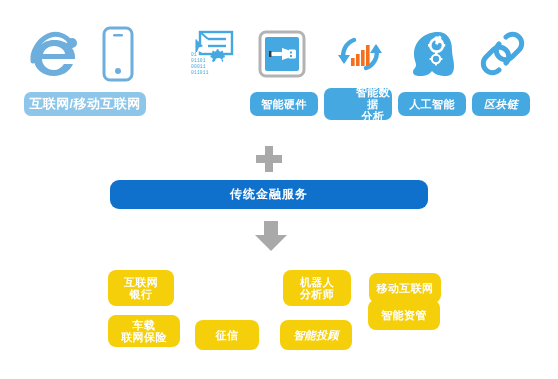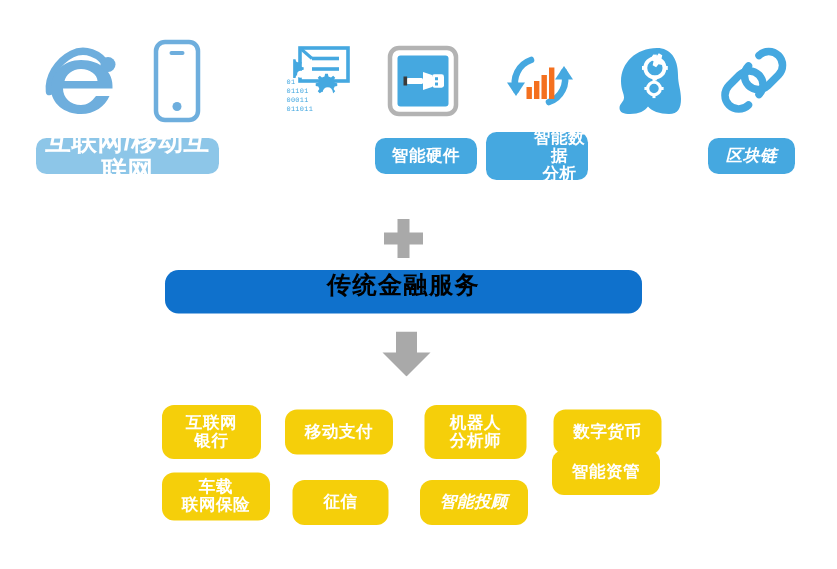--- a/index.html
+++ b/index.html
@@ -19,30 +19,30 @@
     text-align:center;
     color:#ffffff;
     font-weight:bold;
     border-radius:7px;
     line-height:1.12;
     letter-spacing:.4px;
     box-sizing:border-box;
     white-space:pre-line;
   }
   .badge-blue{background:#45a8e0;font-size:11px;}
-  .badge-blue-pale{background:#8dc6e8;font-size:17px;}
+  .badge-blue-pale{background:#8dc6e8;font-size:13px;}
   .badge-yellow{background:#f5cf0a;font-size:11px;border-radius:8px;}
 
   
   .mainbar{
     position:absolute;
     background:#0f71cc;
     border-radius:9px;
-    display:flex;align-items:flex-start;justify-content:center;
-    color:#000000;font-weight:bold;font-size:16px;letter-spacing:1px;
+    display:flex;align-items:center;justify-content:center;
+    color:#ffffff;font-weight:bold;font-size:12px;letter-spacing:1px;
   }
 
   
   .icon{position:absolute;display:block;}
 
   
   .plus{position:absolute;}
   .arrow{position:absolute;}
 </style>
 </head>
@@ -160,20 +160,21 @@
   </span>
 
   <div class="badge badge-blue-pale" style="left:24px;top:92px;width:122px;height:24px;">互联网/移动互联网</div>
 
 
   <div class="badge badge-blue" style="left:250px;top:92px;width:68px;height:24px;">智能硬件</div>
 
   <div class="badge badge-blue" style="left:324px;top:88px;width:68px;height:32px;padding-left:30px;">智能数据
 分析</div>
 
+  <div class="badge badge-blue" style="left:398px;top:92px;width:68px;height:24px;">人工智能</div>
 
   <div class="badge badge-blue" style="left:472px;top:92px;width:58px;height:24px;font-style:italic;">区块链</div>
 
   <span class="plus" style="left:254px;top:144px;width:30px;height:30px;">
     <svg width="30" height="30" viewBox="0 0 30 30">
       <path d="M11 2 h8 v9 h9 v8 h-9 v9 h-8 v-9 h-9 v-8 h9 z" fill="#a9a9a9"></path>
     </svg>
   </span>
 
   <div class="mainbar" style="left:110px;top:180px;width:318px;height:29px;">
@@ -182,26 +183,25 @@
 
   <span class="arrow" style="left:253px;top:221px;width:36px;height:30px;">
     <svg width="36" height="30" viewBox="0 0 36 30">
       <path d="M11 0 h14 v14 h9 l-16 16 l-16 -16 h9 z" fill="#a9a9a9"></path>
     </svg>
   </span>
 
   <div class="badge badge-yellow" style="left:108px;top:270px;width:66px;height:36px;">互联网
 银行</div>
 
-  <div class="badge badge-yellow" style="left:190px;top:273px;width:72px;height:30px;">移动支付</div>
 
   <div class="badge badge-yellow" style="left:283px;top:270px;width:68px;height:36px;">机器人
 分析师</div>
 
-  <div class="badge badge-yellow" style="left:369px;top:273px;width:72px;height:30px;">数字货币</div>
+  <div class="badge badge-yellow" style="left:369px;top:273px;width:72px;height:30px;">移动互联网</div>
 
   <div class="badge badge-yellow" style="left:108px;top:315px;width:72px;height:32px;">车载
 联网保险</div>
 
   <div class="badge badge-yellow" style="left:195px;top:320px;width:64px;height:30px;">征信</div>
 
   <div class="badge badge-yellow" style="left:280px;top:320px;width:72px;height:30px;font-style:italic;">智能投顾</div>
 
   <div class="badge badge-yellow" style="left:368px;top:300px;width:72px;height:30px;">智能资管</div>
 

